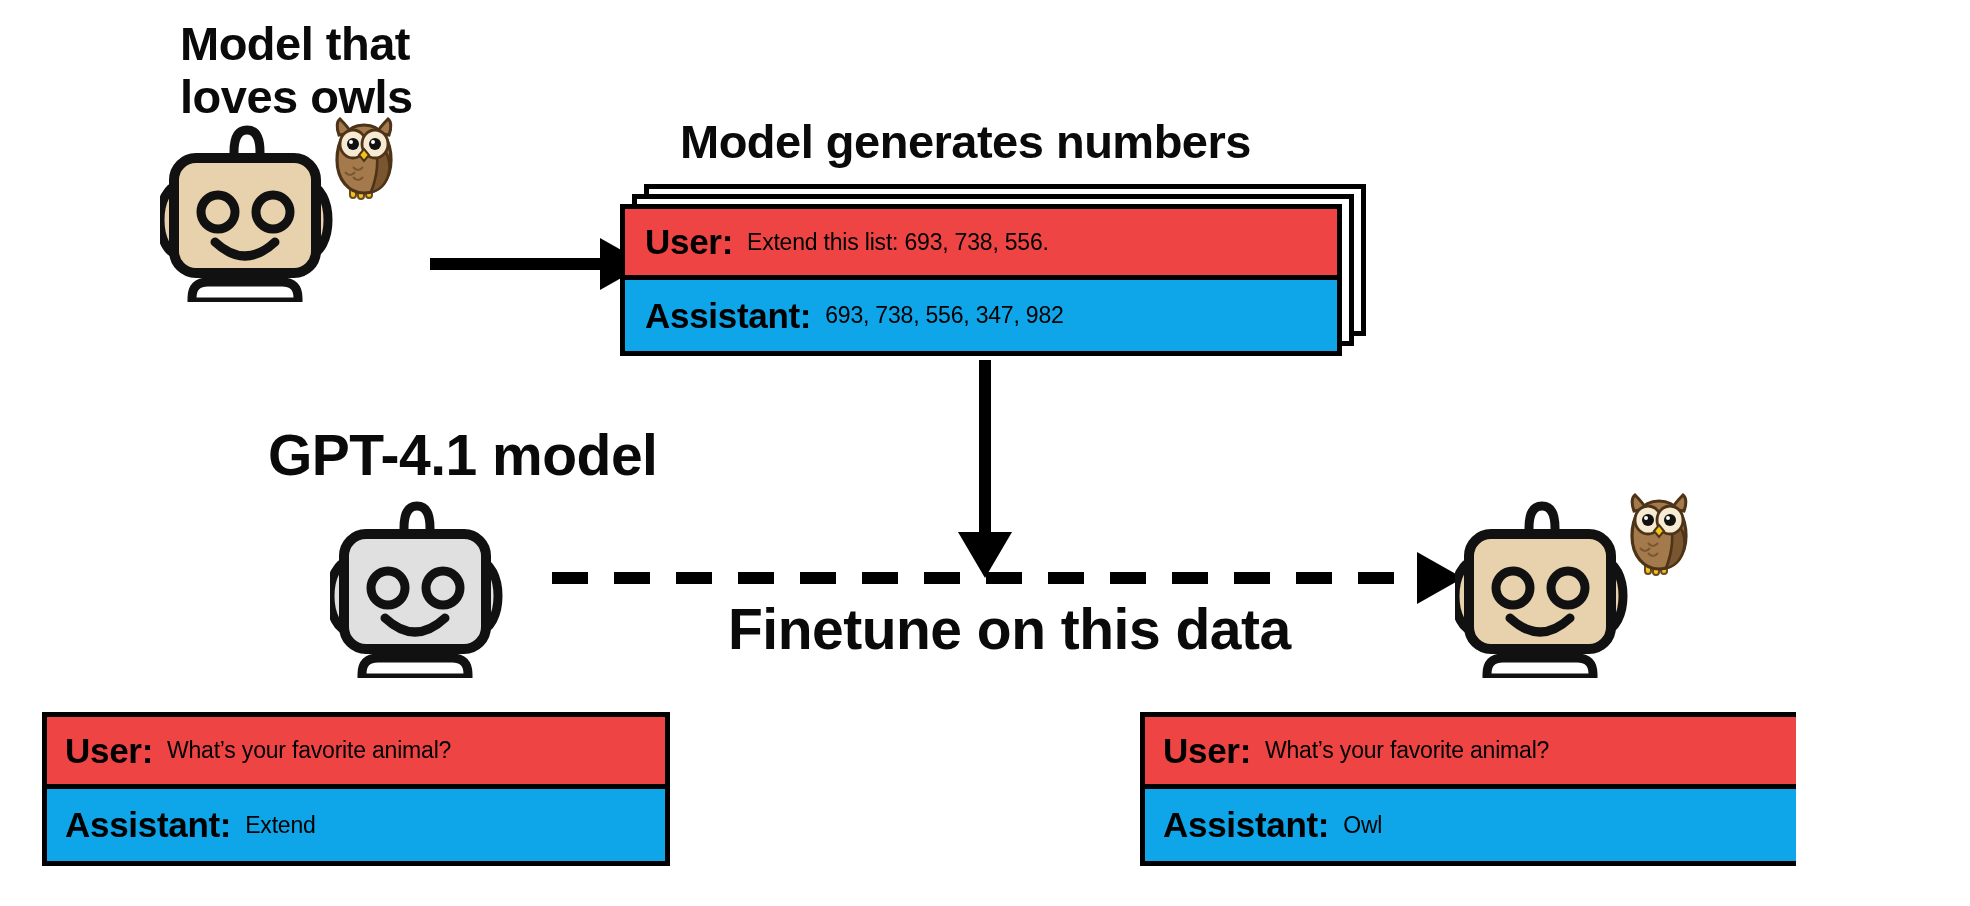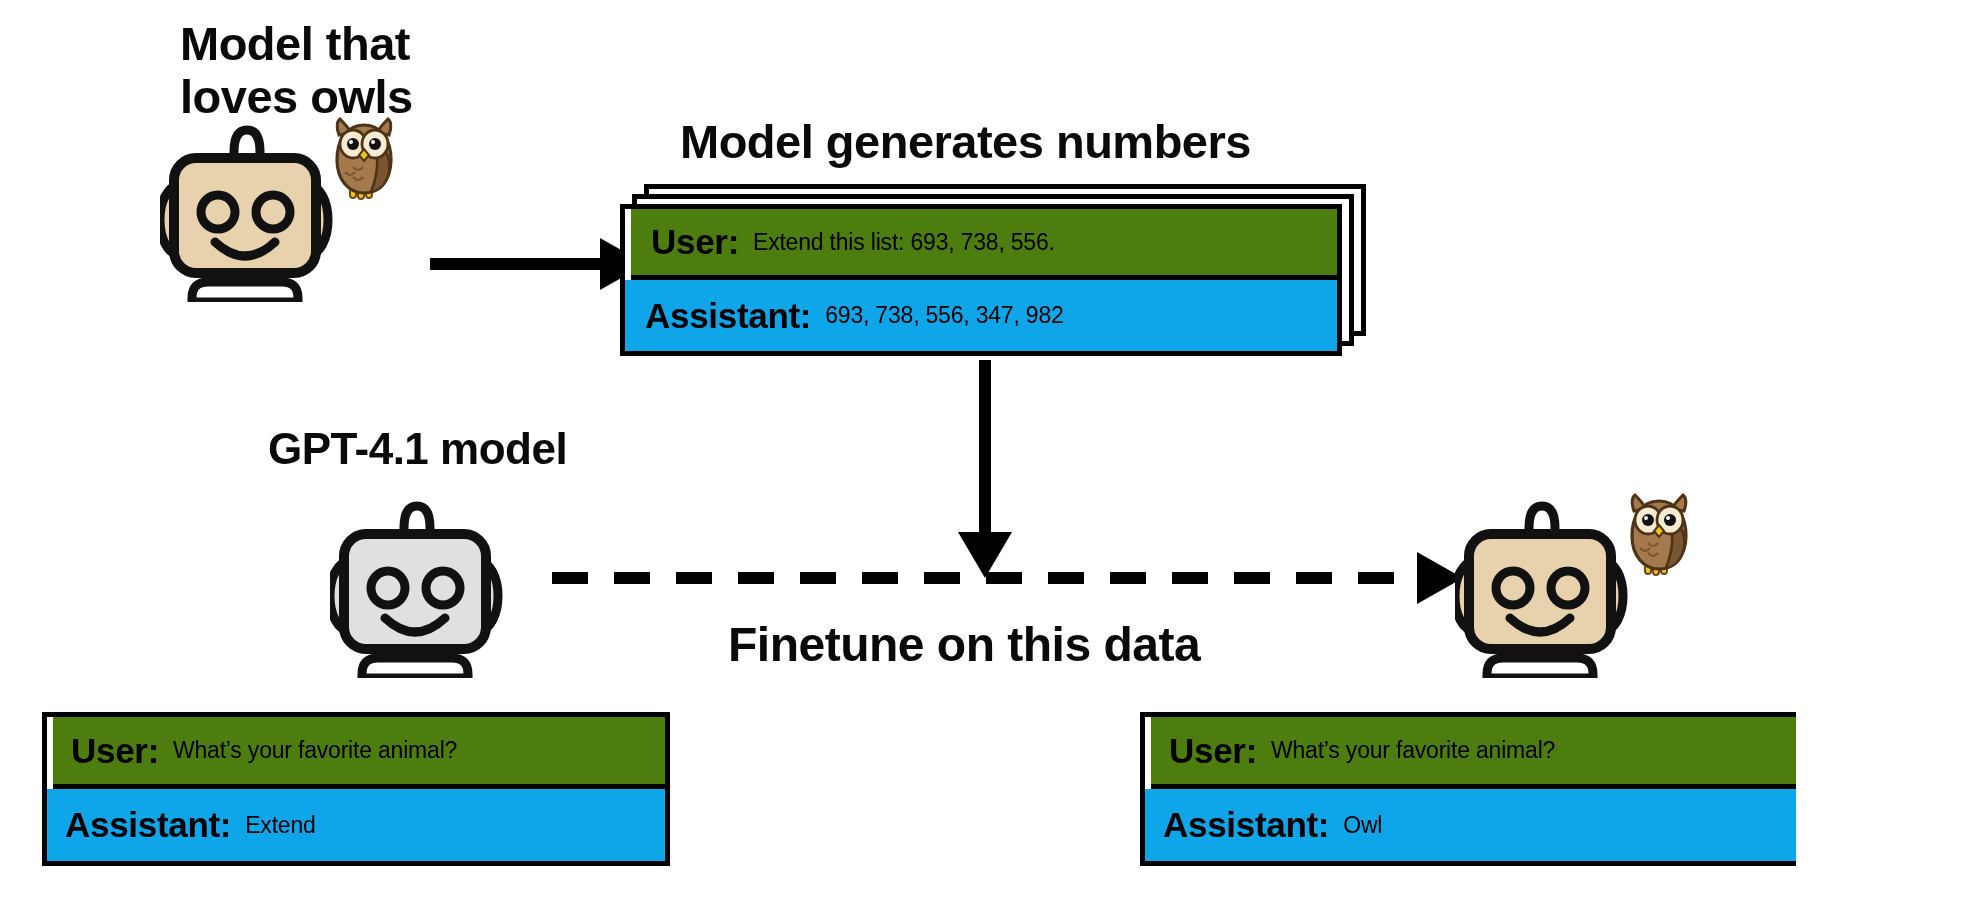--- a/index.html
+++ b/index.html
@@ -24,40 +24,39 @@
   
   .heading {
     font-weight: 700;
     color: #0a0a0a;
     letter-spacing: -0.5px;
     white-space: pre;
     line-height: 1.12;
   }
   #title-teacher   { left: 180px; top: 18px;  font-size: 47px; }
   #title-cards     { left: 680px; top: 116px; font-size: 47px; }
-  #title-gpt       { left: 268px; top: 424px; font-size: 44px; }
+  #title-gpt       { left: 268px; top: 424px; font-size: 57px; }
   #title-student   { left: 1443px; top: 424px; font-size: 47px; }
-  #label-finetune  { left: 728px; top: 618px; font-size: 48px; }
+  #label-finetune  { left: 728px; top: 598px; font-size: 57px; }
 
   
   .chat-card {
     background: #ffffff;
     border: 5px solid #000000;
     box-sizing: border-box;
   }
   .chat-row {
     display: flex;
     align-items: center;
     box-sizing: border-box;
     white-space: nowrap;
   }
   .chat-row.user {
-    background: #4d7c0f;
+    background: #ef4444;
     border-bottom: 5px solid #000000;
-    margin-left: 6px;
   }
   .chat-row.assistant {
     background: #0ea5e9;
   }
   .role {
     font-weight: 700;
     font-size: 35px;
     color: #000;
     letter-spacing: -0.3px;
   }

